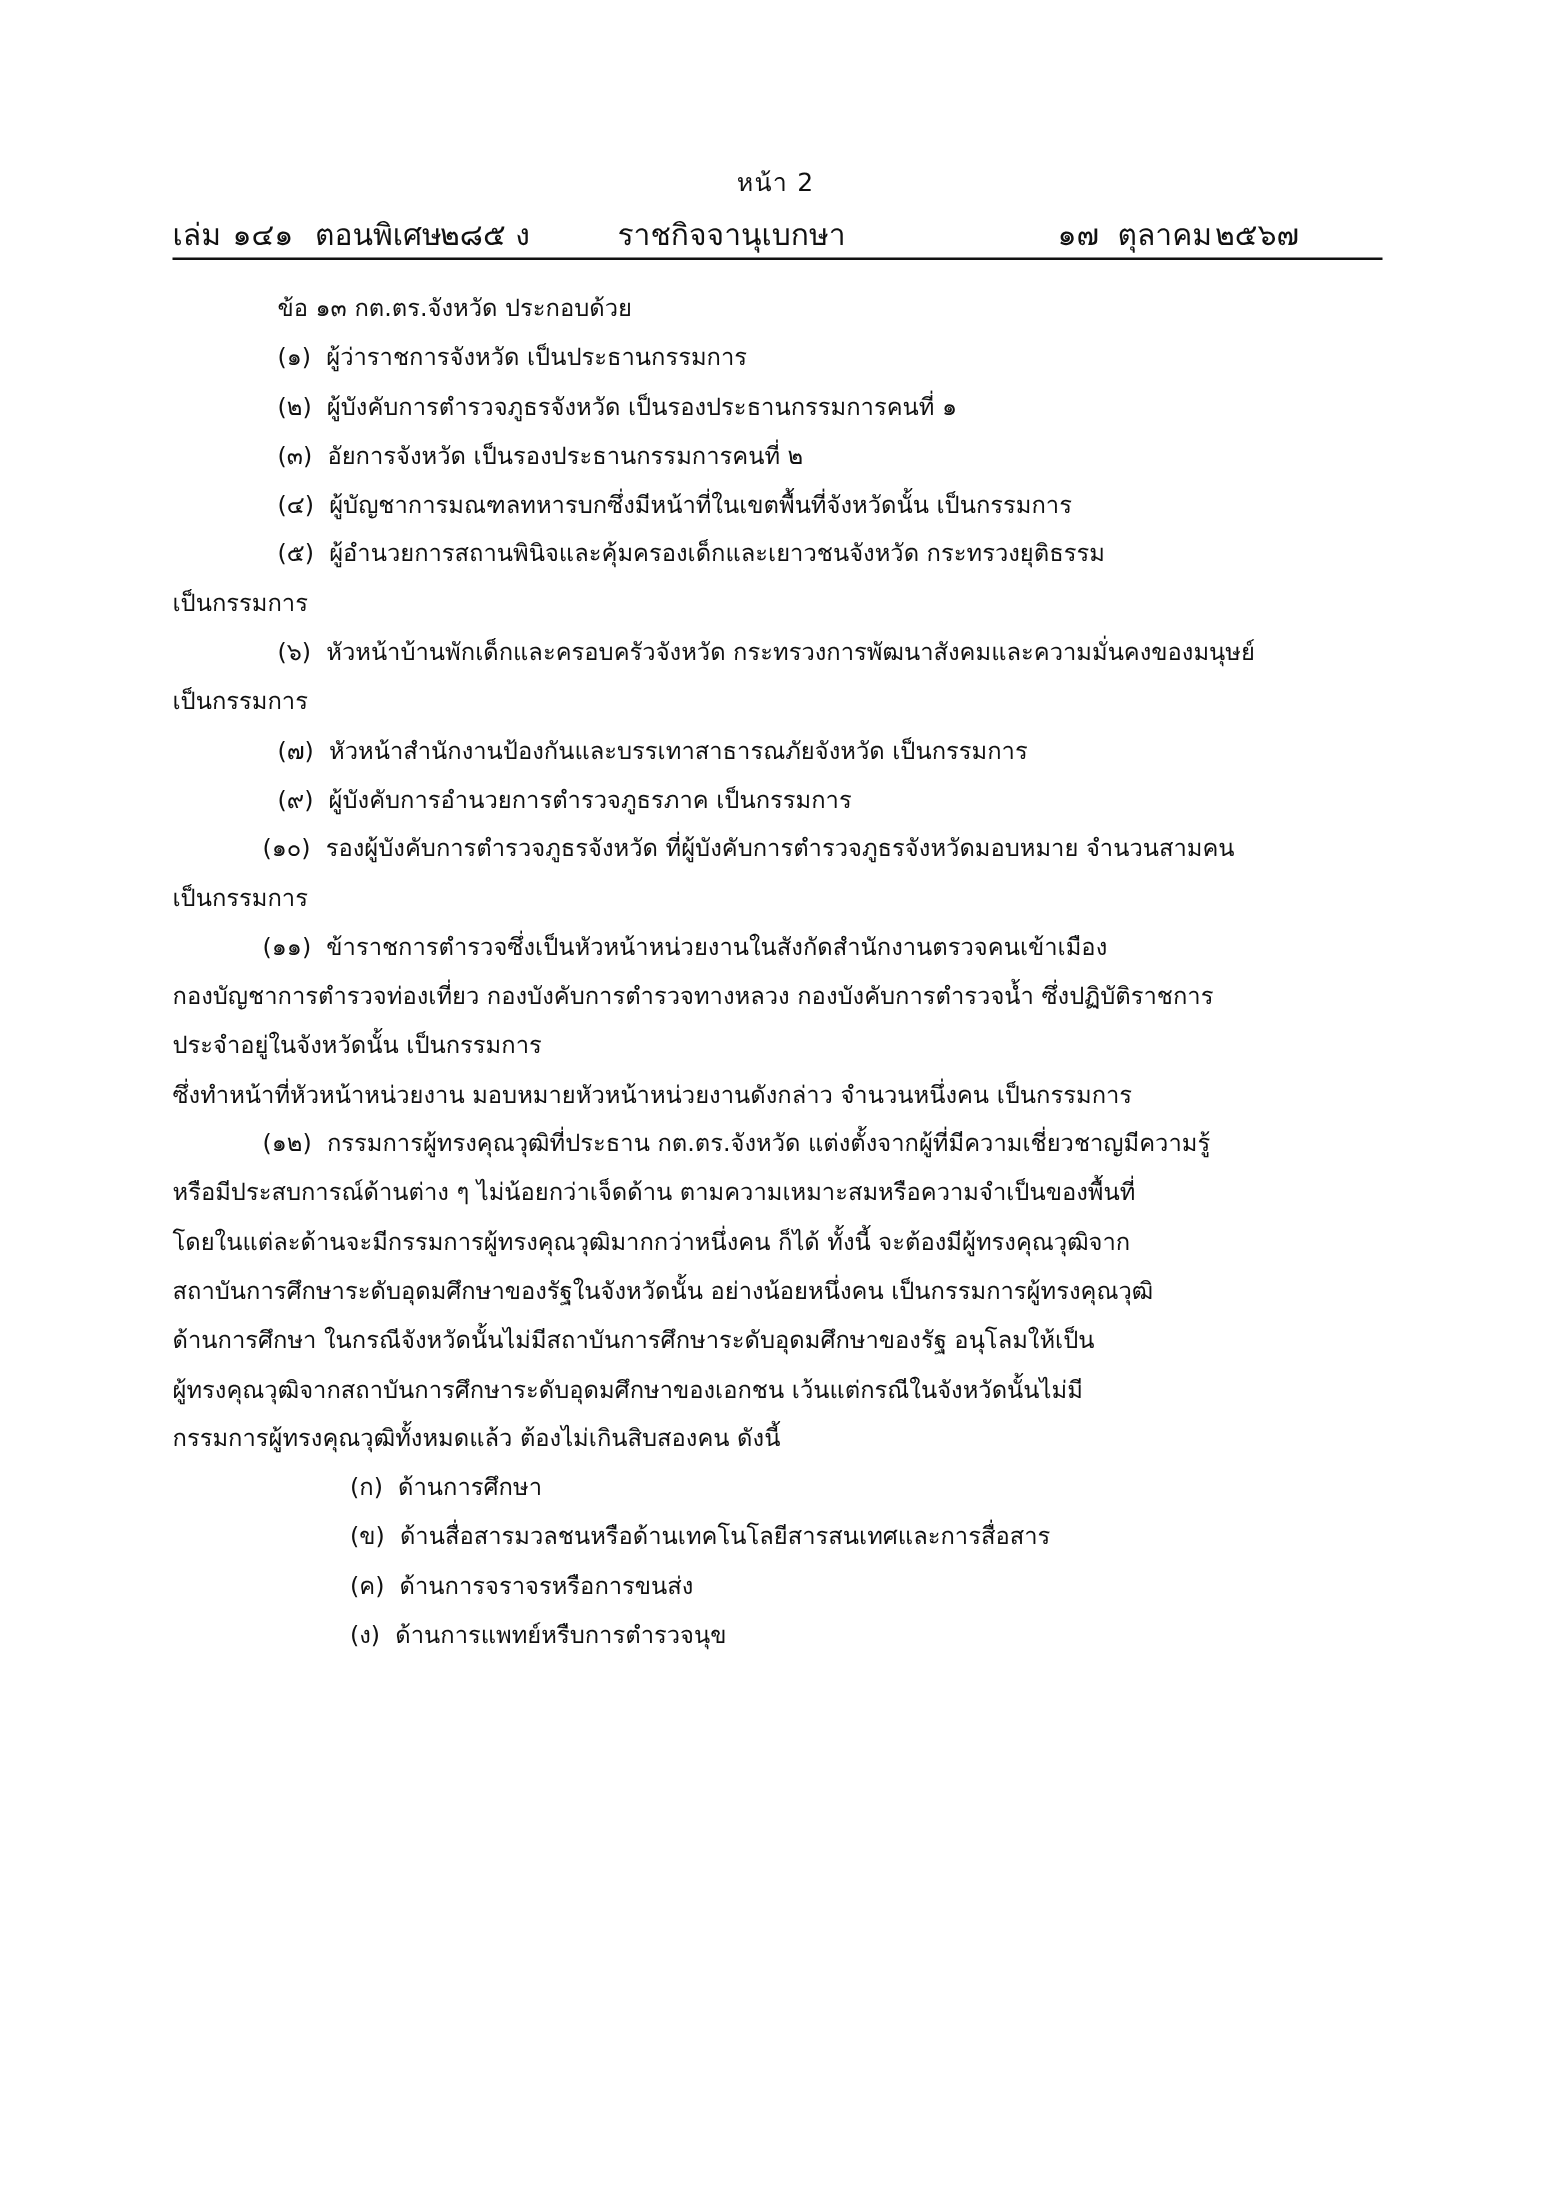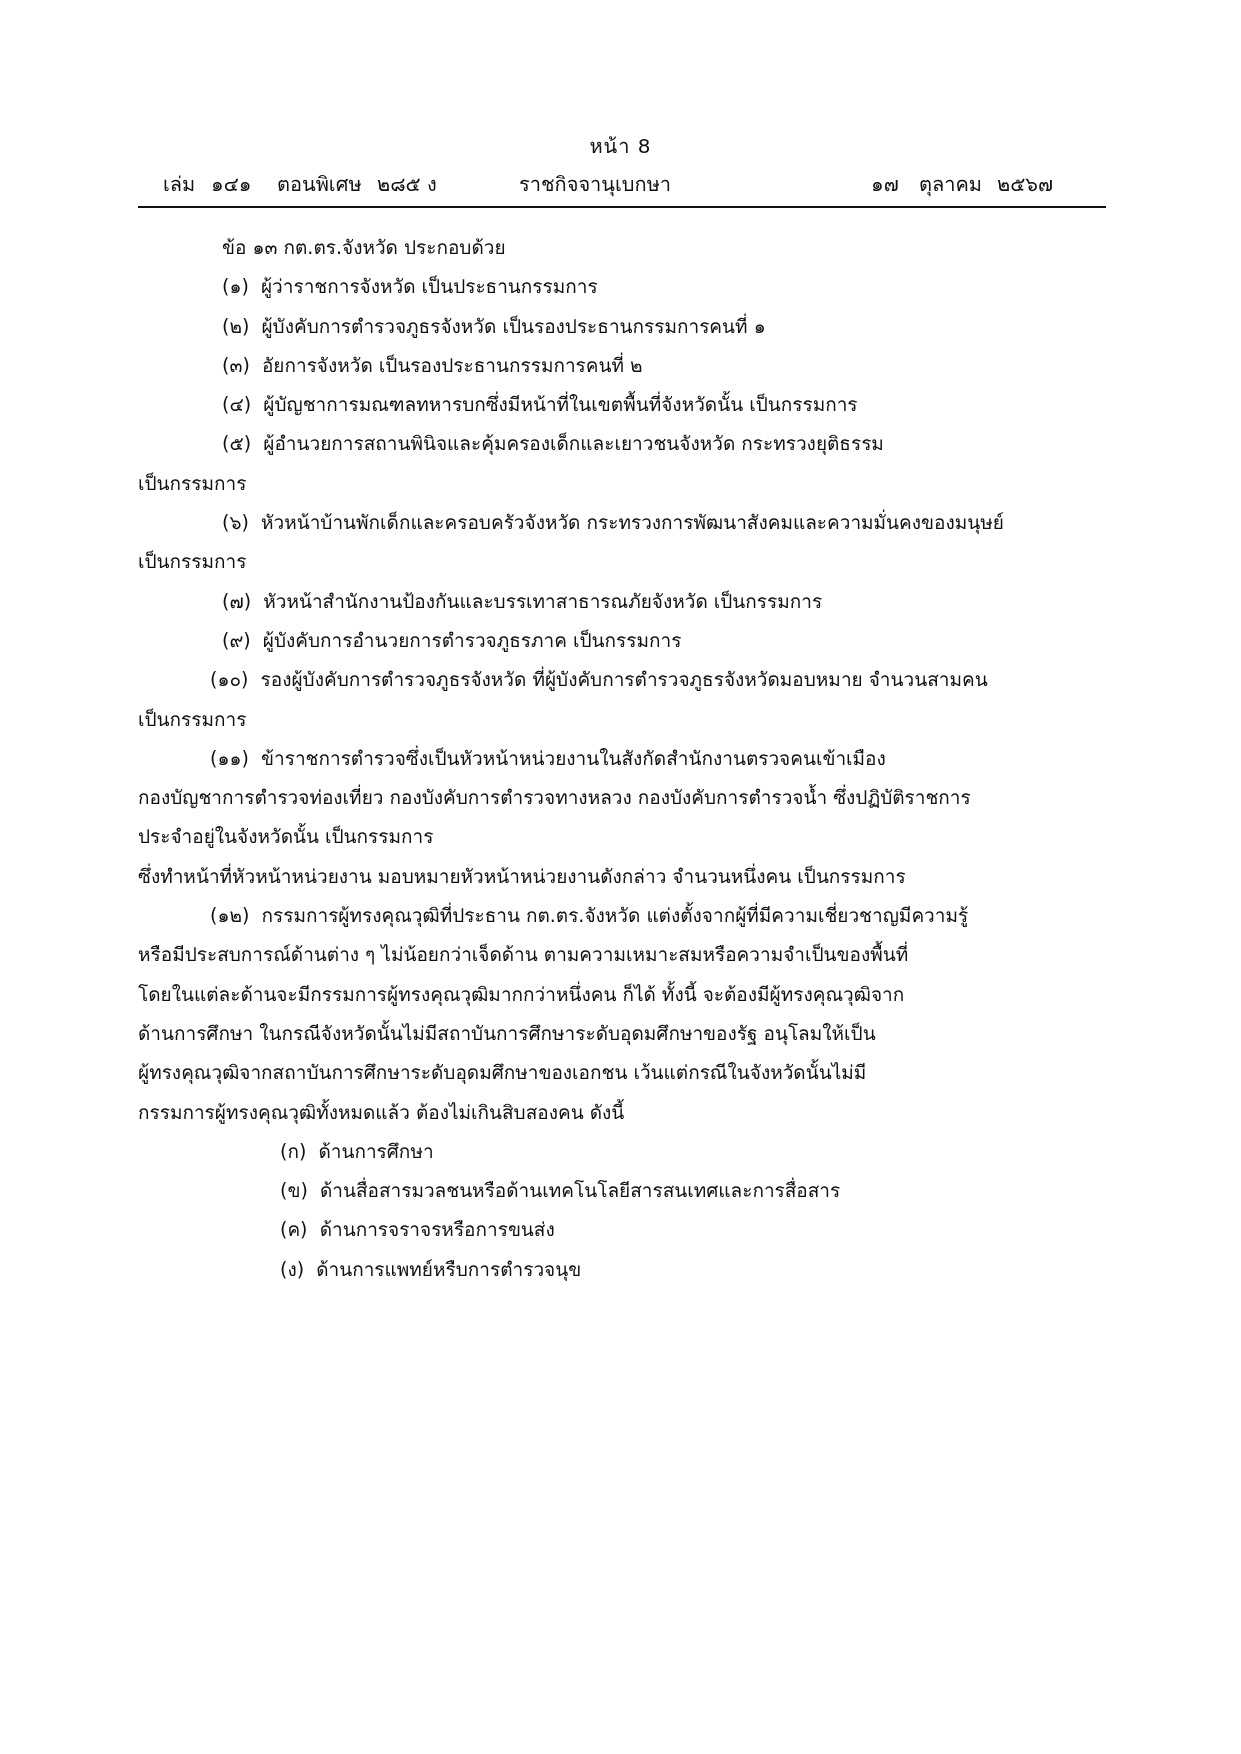--- a/index.html
+++ b/index.html
@@ -7,40 +7,40 @@
     width: 1241px; height: 1754px; position: relative; overflow: hidden;
     font-family: "DejaVu Sans", "Liberation Sans", sans-serif;
     color: #111111;
   }
   .page-number {
     position: absolute; top: 130px; left: 0; width: 1241px;
     text-align: center; font-size: 20px; letter-spacing: 1px;
   }
   .header-line {
     position: absolute; top: 168px; left: 138px; width: 968px;
-    display: flex; font-size: 20px; white-space: nowrap; margin-left: 25px;
+    display: flex; font-size: 24px; white-space: nowrap;
   }
   .header-line span { display: inline-block; }
   .rule {
     position: absolute; top: 206px; left: 138px; width: 968px;
     height: 2px; background: #111111;
   }
   .body {
     position: absolute; top: 228px; left: 138px; width: 968px;
     font-size: 19px; line-height: 39.3px;
   }
   .p { margin: 0; white-space: nowrap; overflow: visible; }
   .ind1 { padding-left: 84px; }
   .ind2 { padding-left: 145px; }
   .ind3 { padding-left: 142px; }
 </style>
 </head>
 <body>
 
-<div class="page-number">หน้า 8</div>
+<div class="page-number">หน้า 2</div>
 
 <div class="header-line">
   <span style="width:48px">เล่ม</span>
   <span style="width:66px">๑๔๑</span>
   <span style="width:100px">ตอนพิเศษ</span>
   <span style="width:142px">๒๘๕ ง</span>
   <span style="width:352px">ราชกิจจานุเบกษา</span>
   <span style="width:48px">๑๗</span>
   <span style="width:78px">ตุลาคม</span>
   <span>๒๕๖๗</span>
@@ -65,20 +65,21 @@
 
   <p class="p" style="padding-left:72px"><span>(๑๑)</span>&nbsp; <span>ข้าราชการตำรวจซึ่งเป็นหัวหน้าหน่วยงานในสังกัดสำนักงานตรวจคนเข้าเมือง</span></p>
   <p class="p">กองบัญชาการตำรวจท่องเที่ยว กองบังคับการตำรวจทางหลวง กองบังคับการตำรวจน้ำ ซึ่งปฏิบัติราชการ</p>
   <p class="p">ประจำอยู่ในจังหวัดนั้น เป็นกรรมการ</p>
 
   <p class="p">ซึ่งทำหน้าที่หัวหน้าหน่วยงาน มอบหมายหัวหน้าหน่วยงานดังกล่าว จำนวนหนึ่งคน เป็นกรรมการ</p>
 
   <p class="p" style="padding-left:72px"><span>(๑๒)</span>&nbsp; <span>กรรมการผู้ทรงคุณวุฒิที่ประธาน กต.ตร.จังหวัด แต่งตั้งจากผู้ที่มีความเชี่ยวชาญมีความรู้</span></p>
   <p class="p">หรือมีประสบการณ์ด้านต่าง ๆ ไม่น้อยกว่าเจ็ดด้าน ตามความเหมาะสมหรือความจำเป็นของพื้นที่</p>
   <p class="p">โดยในแต่ละด้านจะมีกรรมการผู้ทรงคุณวุฒิมากกว่าหนึ่งคน ก็ได้ ทั้งนี้ จะต้องมีผู้ทรงคุณวุฒิจาก</p>
+  <p class="p">สถาบันการศึกษาระดับอุดมศึกษาของรัฐในจังหวัดนั้น อย่างน้อยหนึ่งคน เป็นกรรมการผู้ทรงคุณวุฒิ</p>
   <p class="p">ด้านการศึกษา ในกรณีจังหวัดนั้นไม่มีสถาบันการศึกษาระดับอุดมศึกษาของรัฐ อนุโลมให้เป็น</p>
   <p class="p">ผู้ทรงคุณวุฒิจากสถาบันการศึกษาระดับอุดมศึกษาของเอกชน เว้นแต่กรณีในจังหวัดนั้นไม่มี</p>
   <p class="p">กรรมการผู้ทรงคุณวุฒิทั้งหมดแล้ว ต้องไม่เกินสิบสองคน ดังนี้</p>
 
   <p class="p ind3"><span>(ก)</span>&nbsp; <span>ด้านการศึกษา</span></p>
   <p class="p ind3"><span>(ข)</span>&nbsp; <span>ด้านสื่อสารมวลชนหรือด้านเทคโนโลยีสารสนเทศและการสื่อสาร</span></p>
   <p class="p ind3"><span>(ค)</span>&nbsp; <span>ด้านการจราจรหรือการขนส่ง</span></p>
   <p class="p ind3"><span>(ง)</span>&nbsp; <span>ด้านการแพทย์หรืบการตำรวจนุข</span></p>
 </div>
 

